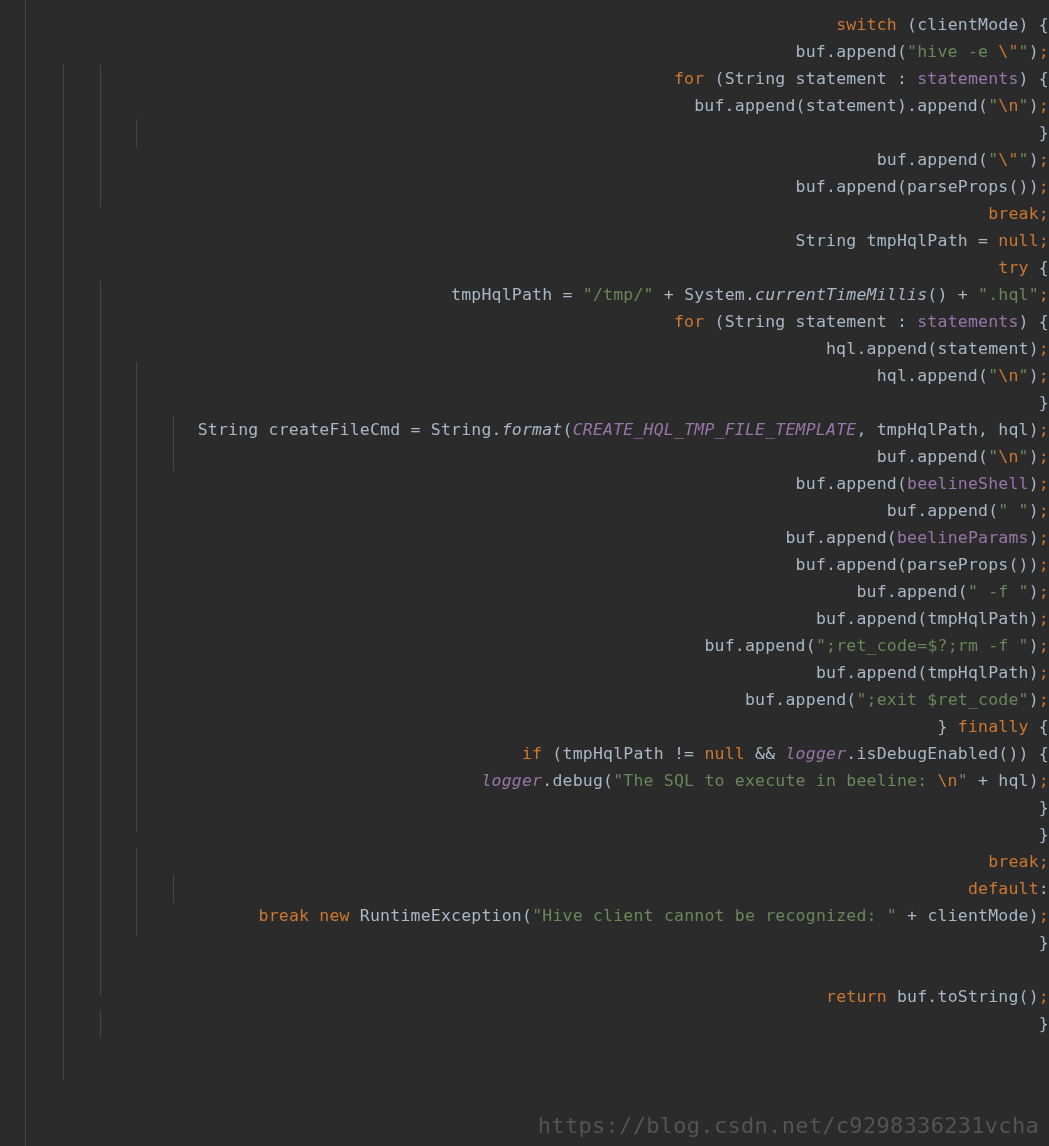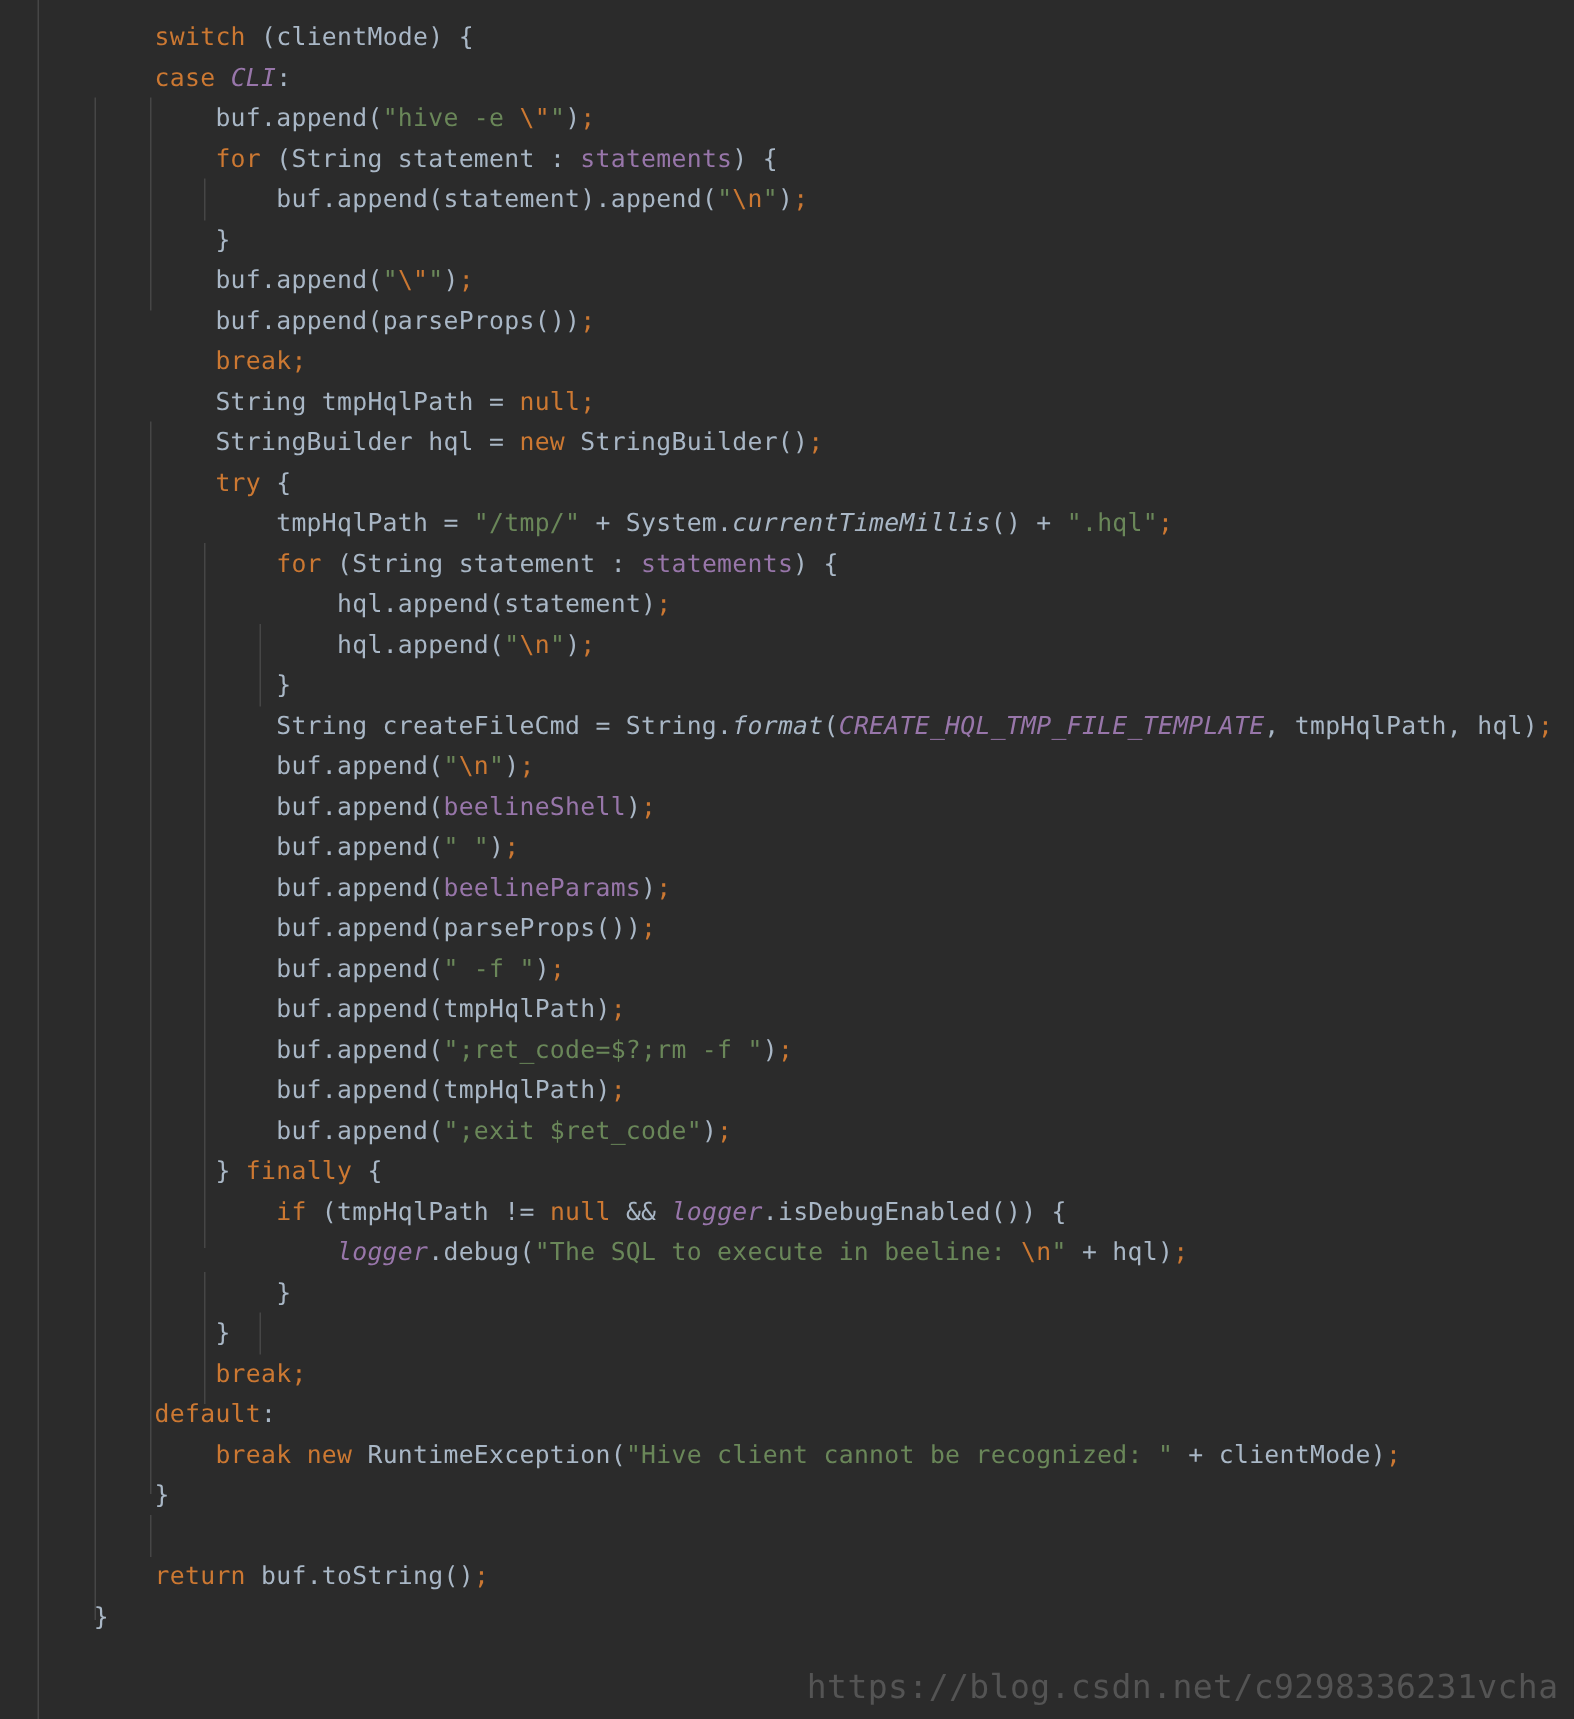--- a/index.html
+++ b/index.html
@@ -29,20 +29,21 @@
     position: absolute;
     width: 1px;
     background: #4b4b4b;
     opacity: 0.85;
     pointer-events: none;
   }
 
   .code-body {
     position: relative;
     z-index: 2;
+    text-align: right;
   }
 
   .line {
     height: 27px;
     line-height: 27px;
     white-space: pre;
     font-size: 16.5px;
     letter-spacing: 0.2px;
     padding-left: 22px;
     color: #a9b7c6;
@@ -85,40 +86,38 @@
   <div class="guide" style="left:136px; top:119px;  height:28px;"></div>
   <div class="guide" style="left:136px; top:362px;  height:470px;"></div>
   <div class="guide" style="left:136px; top:848px;  height:88px;"></div>
   <div class="guide" style="left:173px; top:416px;  height:55px;"></div>
   <div class="guide" style="left:173px; top:875px;  height:28px;"></div>
 
   <div class="code-body">
 
     <div class="line"><span class="kw">        switch</span><span class="pun"> (</span><span class="id">clientMode</span><span class="pun">) </span><span class="br">{</span></div>
 
-    <div class="line"><span class="kw">        case</span><span class="pun"> </span><span class="sfld">CLI</span><span class="pun">:</span></div>
 
     <div class="line"><span class="id">            buf</span><span class="pun">.</span><span class="id">append</span><span class="br">(</span><span class="str">"hive -e </span><span class="esc">\"</span><span class="str">"</span><span class="br">)</span><span class="sem">;</span></div>
 
     <div class="line"><span class="kw">            for</span><span class="pun"> (</span><span class="id">String statement</span><span class="pun"> : </span><span class="fld">statements</span><span class="pun">) </span><span class="br">{</span></div>
 
     <div class="line"><span class="id">                buf</span><span class="pun">.</span><span class="id">append</span><span class="br">(</span><span class="id">statement</span><span class="br">)</span><span class="pun">.</span><span class="id">append</span><span class="br">(</span><span class="str">"</span><span class="esc">\n</span><span class="str">"</span><span class="br">)</span><span class="sem">;</span></div>
 
     <div class="line"><span class="br">            }</span></div>
 
     <div class="line"><span class="id">            buf</span><span class="pun">.</span><span class="id">append</span><span class="br">(</span><span class="str">"</span><span class="esc">\"</span><span class="str">"</span><span class="br">)</span><span class="sem">;</span></div>
 
     <div class="line"><span class="id">            buf</span><span class="pun">.</span><span class="id">append</span><span class="br">(</span><span class="id">parseProps</span><span class="br">())</span><span class="sem">;</span></div>
 
     <div class="line"><span class="kw">            break</span><span class="sem">;</span></div>
 
 
     <div class="line"><span class="id">            String tmpHqlPath</span><span class="pun"> = </span><span class="kw">null</span><span class="sem">;</span></div>
 
-    <div class="line"><span class="id">            StringBuilder hql</span><span class="pun"> = </span><span class="kw">new</span><span class="id"> StringBuilder</span><span class="br">()</span><span class="sem">;</span></div>
 
     <div class="line"><span class="kw">            try</span><span class="pun"> </span><span class="br">{</span></div>
 
     <div class="line"><span class="id">                tmpHqlPath</span><span class="pun"> = </span><span class="str">"/tmp/"</span><span class="pun"> + </span><span class="id">System</span><span class="pun">.</span><span class="smth">currentTimeMillis</span><span class="br">()</span><span class="pun"> + </span><span class="str">".hql"</span><span class="sem">;</span></div>
 
     <div class="line"><span class="kw">                for</span><span class="pun"> (</span><span class="id">String statement</span><span class="pun"> : </span><span class="fld">statements</span><span class="pun">) </span><span class="br">{</span></div>
 
     <div class="line"><span class="id">                    hql</span><span class="pun">.</span><span class="id">append</span><span class="br">(</span><span class="id">statement</span><span class="br">)</span><span class="sem">;</span></div>
 
     <div class="line"><span class="id">                    hql</span><span class="pun">.</span><span class="id">append</span><span class="br">(</span><span class="str">"</span><span class="esc">\n</span><span class="str">"</span><span class="br">)</span><span class="sem">;</span></div>

